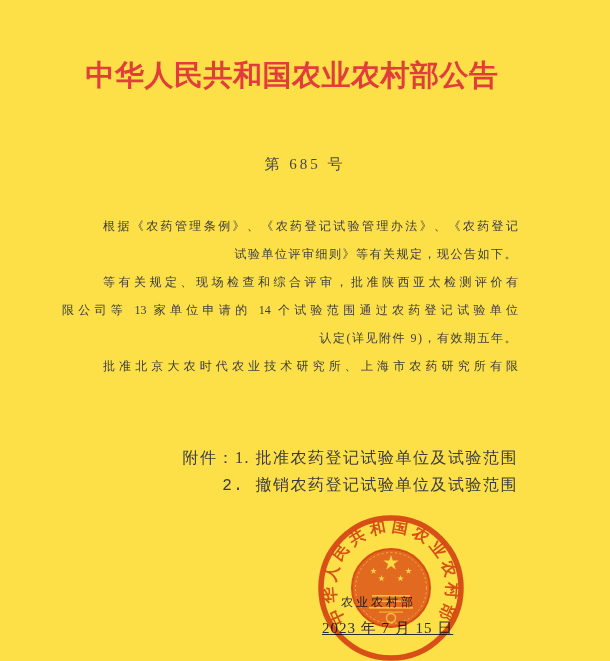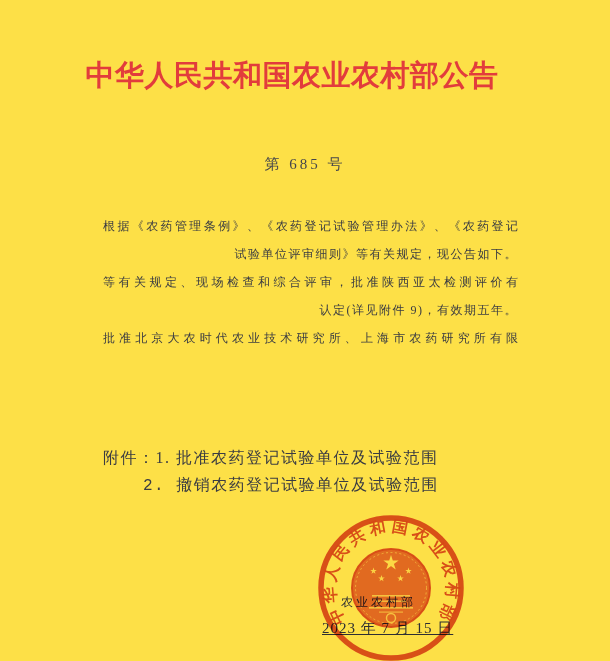--- a/index.html
+++ b/index.html
@@ -60,20 +60,21 @@
     word-break: break-all;
   }
   .line.i { text-indent: 41px; }
   .attach-block {
     position: absolute;
     left: 62px;
     top: 444px;
     width: 456px;
     font-size: 16px;
     color: #3b3c42;
+    text-align: right;
   }
   .attach-line {
     display: block;
     height: 28px;
     line-height: 28px;
     letter-spacing: 1.5px;
     white-space: nowrap;
   }
   .attach-line.first { padding-left: 41px; }
   .attach-line.second { padding-left: 81px; font-family: Liberation Mono, monospace; }
@@ -112,20 +113,21 @@
 <div class="page">
 
   <div class="doc-title">中华人民共和国农业农村部公告</div>
 
   <div class="doc-number">第 685 号</div>
 
   <div class="body-block">
     <span class="line j i">根据《农药管理条例》、《农药登记试验管理办法》、《农药登记</span>
     <span class="line">试验单位评审细则》等有关规定，现公告如下。</span>
     <span class="line j i">等有关规定、现场检查和综合评审，批准陕西亚太检测评价有</span>
+    <span class="line j">限公司等 13 家单位申请的 14 个试验范围通过农药登记试验单位</span>
     <span class="line">认定(详见附件 9)，有效期五年。</span>
     <span class="line j i">批准北京大农时代农业技术研究所、上海市农药研究所有限</span>
   </div>
 
   <div class="attach-block">
     <span class="attach-line first">附件：1. 批准农药登记试验单位及试验范围</span>
     <span class="attach-line second">2. 撤销农药登记试验单位及试验范围</span>
   </div>
 
   <div class="issuer">农业农村部</div>

